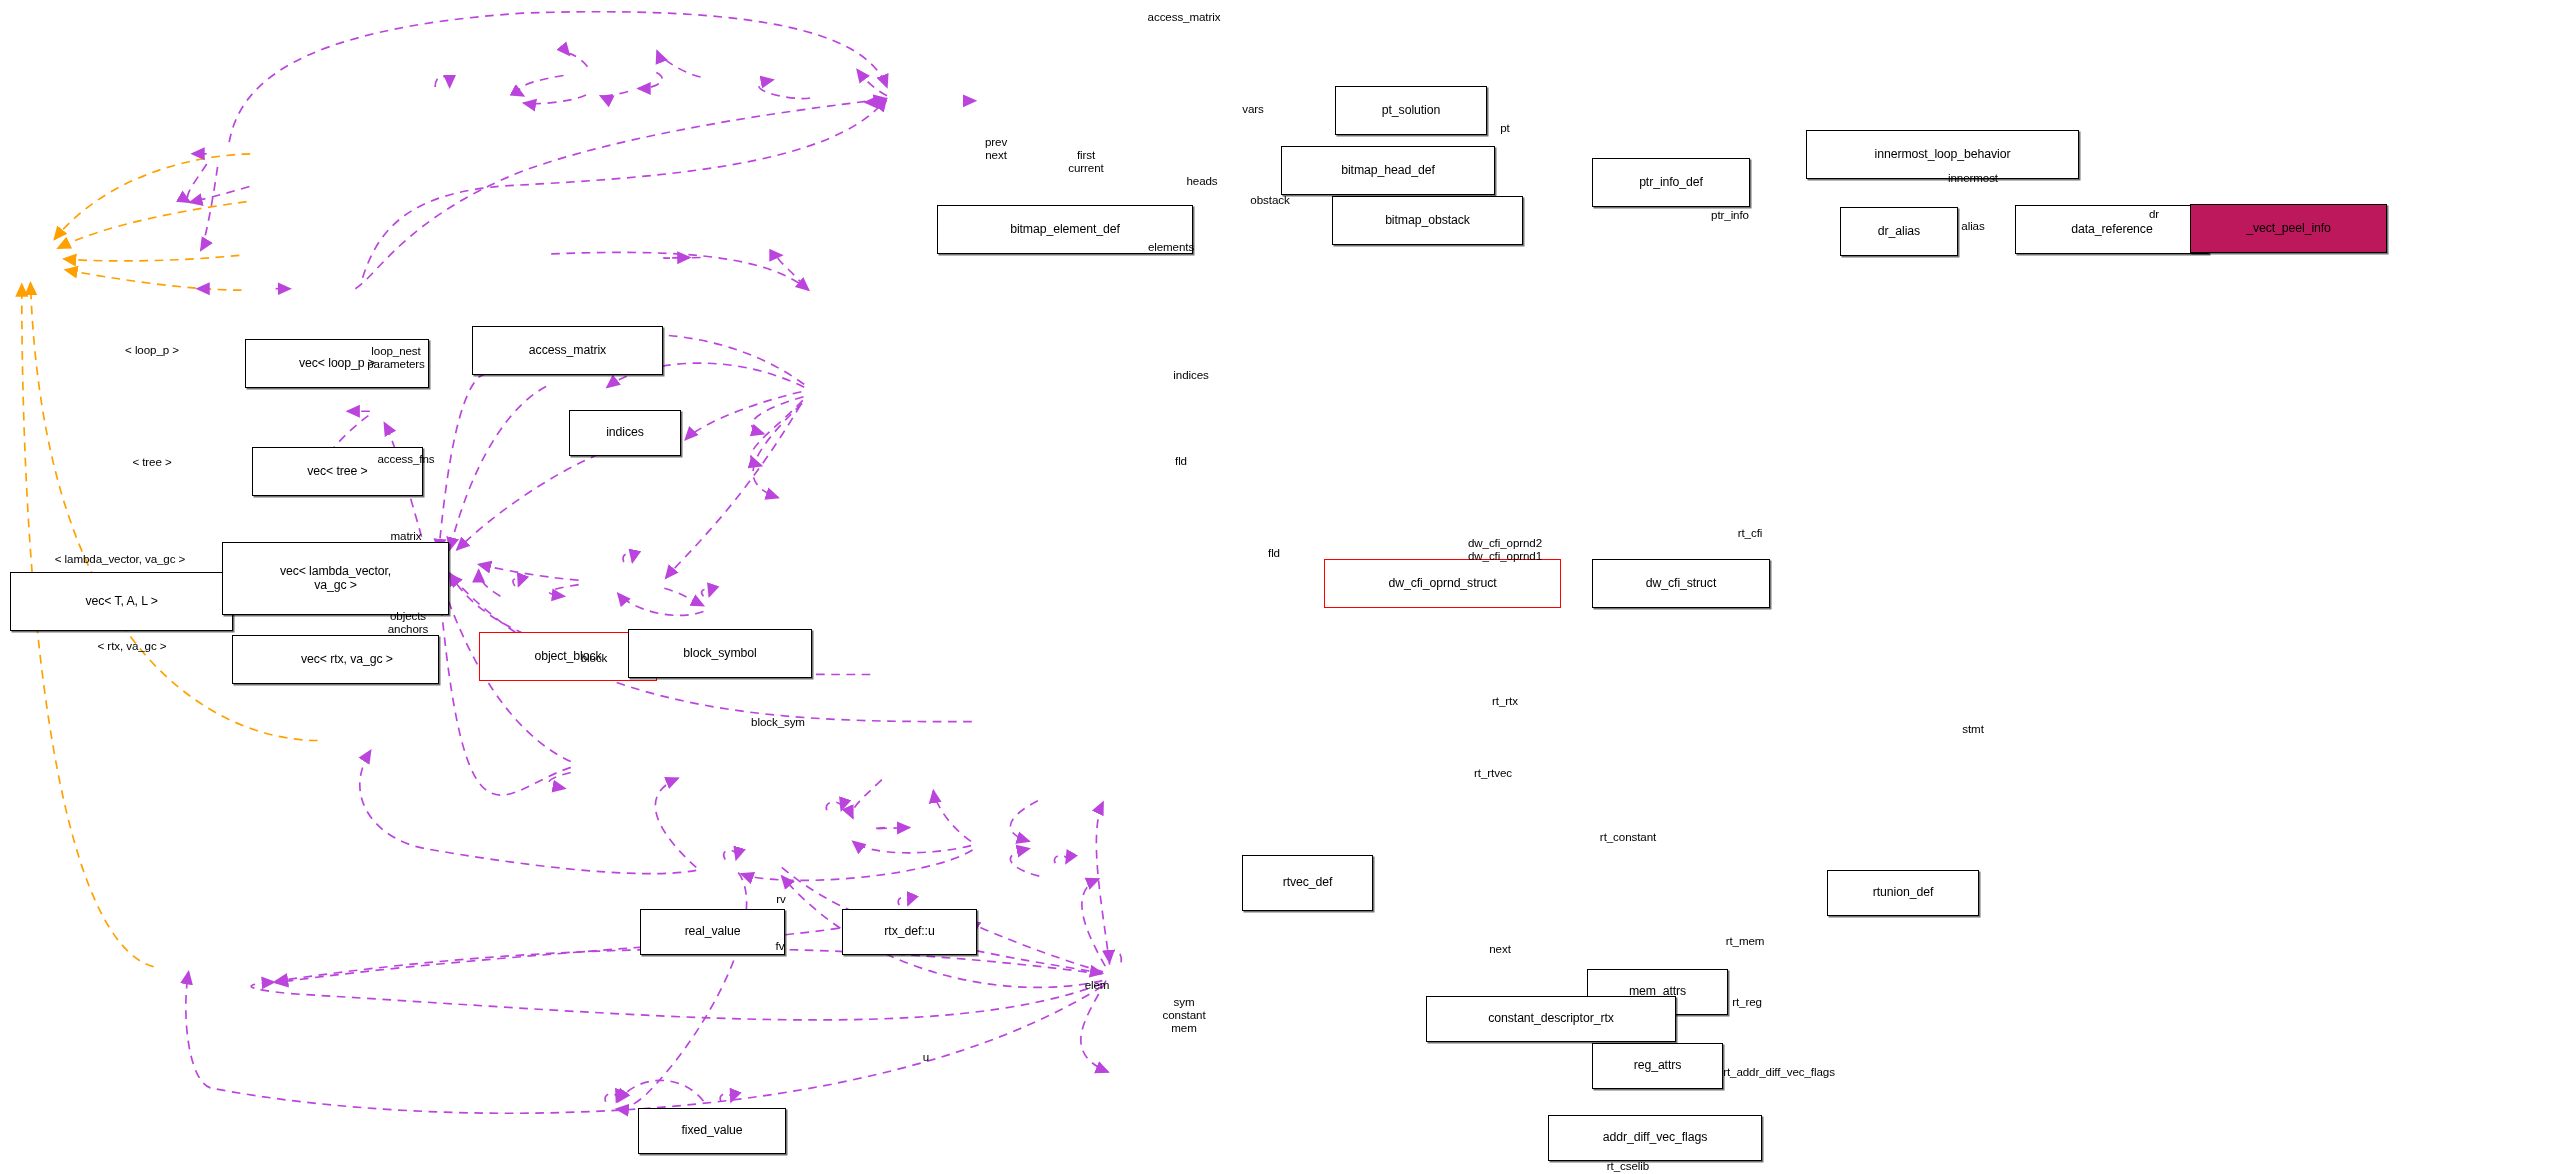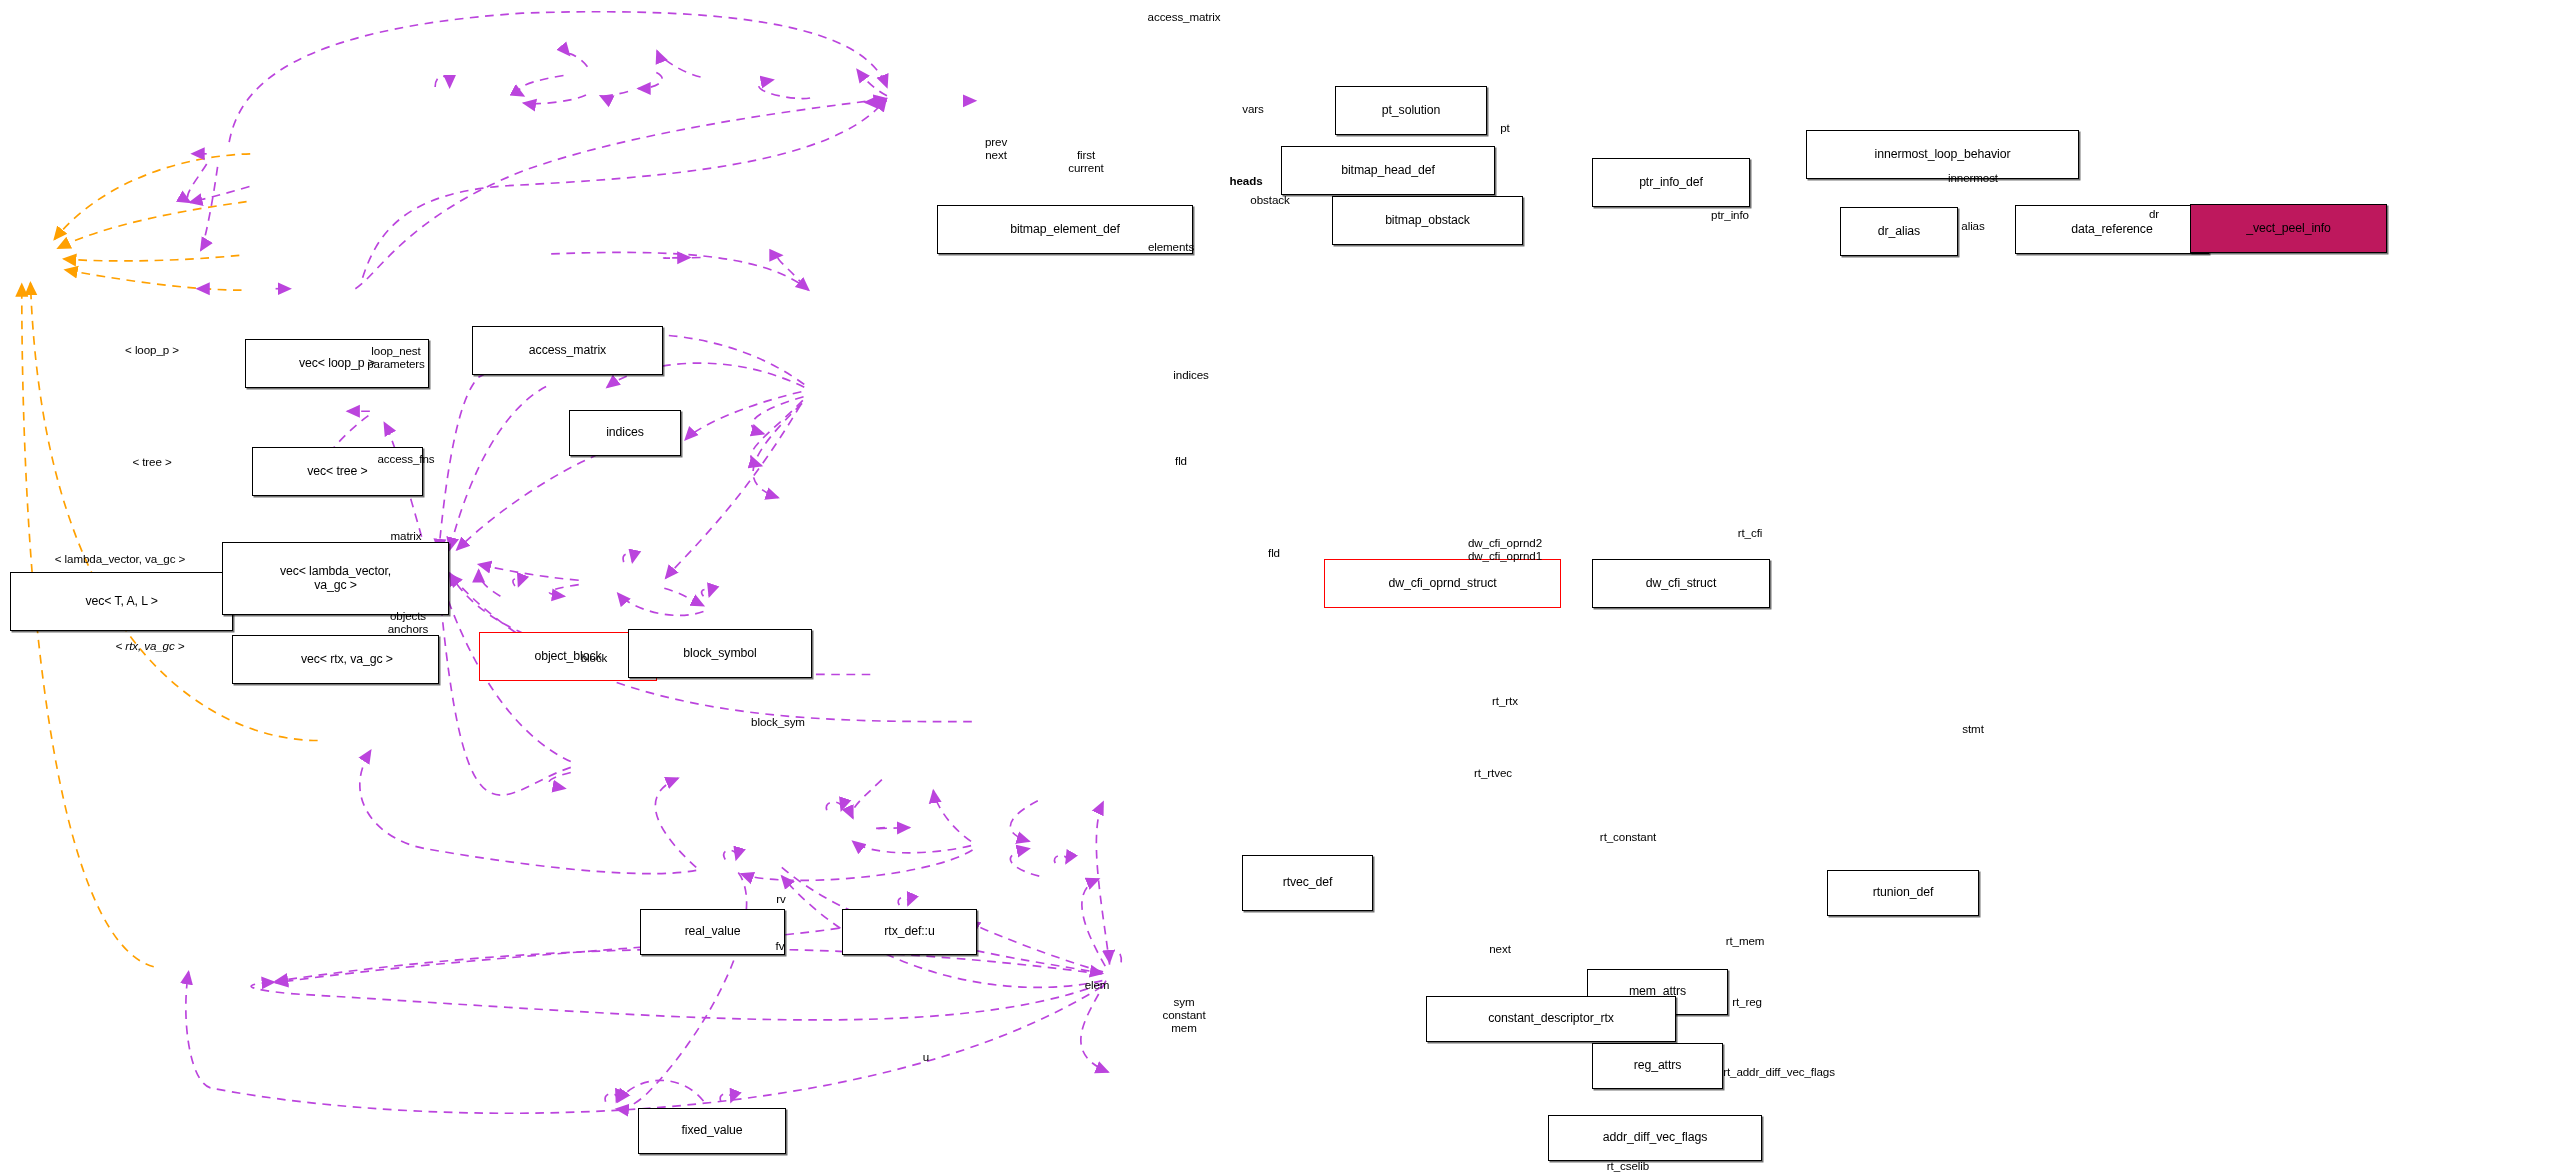--- a/index.html
+++ b/index.html
@@ -206,39 +206,39 @@
       <div class="node" style="left: 1827px; top: 870px; width: 152px; height: 46px;">rtunion_def</div>
       <div class="node" style="left: 1587px; top: 969px; width: 141px; height: 46px;">mem_attrs</div>
       <div class="node" style="left: 1592px; top: 1043px; width: 131px; height: 46px;">reg_attrs</div>
       <div class="node" style="left: 1548px; top: 1115px; width: 214px; height: 46px;">addr_diff_vec_flags</div>
       <div class="node" style="left: 1426px; top: 996px; width: 250px; height: 46px;">constant_descriptor_rtx</div>
     </div>
   <div id="labels">
       <div class="elabel" style="left: 152px; top: 350px; color: rgb(0, 0, 0);">&lt; loop_p &gt;</div>
       <div class="elabel" style="left: 152px; top: 462px; color: rgb(0, 0, 0);">&lt; tree &gt;</div>
       <div class="elabel" style="left: 120px; top: 559px; color: rgb(0, 0, 0);">&lt; lambda_vector, va_gc &gt;</div>
-      <div class="elabel" style="left: 150px; top: 646px; color: rgb(0, 0, 0); font-style: italic;">&lt; rtx, va_gc &gt;</div>
+      <div class="elabel" style="left: 132px; top: 646px; color: rgb(0, 0, 0);">&lt; rtx, va_gc &gt;</div>
       <div class="elabel" style="left: 396px; top: 357px; color: rgb(0, 0, 0);">loop_nest
 parameters</div>
       <div class="elabel" style="left: 406px; top: 459px; color: rgb(0, 0, 0);">access_fns</div>
       <div class="elabel" style="left: 406px; top: 536px; color: rgb(0, 0, 0);">matrix</div>
       <div class="elabel" style="left: 408px; top: 622px; color: rgb(0, 0, 0);">objects
 anchors</div>
       <div class="elabel" style="left: 594px; top: 658px; color: rgb(0, 0, 0);">block</div>
       <div class="elabel" style="left: 778px; top: 722px; color: rgb(0, 0, 0);">block_sym</div>
       <div class="elabel" style="left: 1184px; top: 16.7px; color: rgb(0, 0, 0);">access_matrix</div>
       <div class="elabel" style="left: 1191px; top: 375px; color: rgb(0, 0, 0);">indices</div>
       <div class="elabel" style="left: 1181px; top: 461px; color: rgb(0, 0, 0);">fld</div>
       <div class="elabel" style="left: 996px; top: 148px; color: rgb(0, 0, 0);">prev
 next</div>
       <div class="elabel" style="left: 1086px; top: 161px; color: rgb(0, 0, 0);">first
 current</div>
       <div class="elabel" style="left: 1171px; top: 247px; color: rgb(0, 0, 0);">elements</div>
       <div class="elabel" style="left: 1253px; top: 109px; color: rgb(0, 0, 0);">vars</div>
-      <div class="elabel" style="left: 1246px; top: 181px; color: rgb(0, 0, 0); font-weight: bold;">heads</div>
+      <div class="elabel" style="left: 1202px; top: 181px; color: rgb(0, 0, 0);">heads</div>
       <div class="elabel" style="left: 1270px; top: 200px; color: rgb(0, 0, 0);">obstack</div>
       <div class="elabel" style="left: 1505px; top: 128px; color: rgb(0, 0, 0);">pt</div>
       <div class="elabel" style="left: 1730px; top: 215px; color: rgb(0, 0, 0);">ptr_info</div>
       <div class="elabel" style="left: 1973px; top: 178px; color: rgb(0, 0, 0);">innermost</div>
       <div class="elabel" style="left: 1973px; top: 226px; color: rgb(0, 0, 0);">alias</div>
       <div class="elabel" style="left: 2154px; top: 214px; color: rgb(0, 0, 0);">dr</div>
       <div class="elabel" style="left: 1505px; top: 549px; color: rgb(0, 0, 0);">dw_cfi_oprnd2
 dw_cfi_oprnd1</div>
       <div class="elabel" style="left: 1750px; top: 533px; color: rgb(0, 0, 0);">rt_cfi</div>
       <div class="elabel" style="left: 1274px; top: 553px; color: rgb(0, 0, 0);">fld</div>

